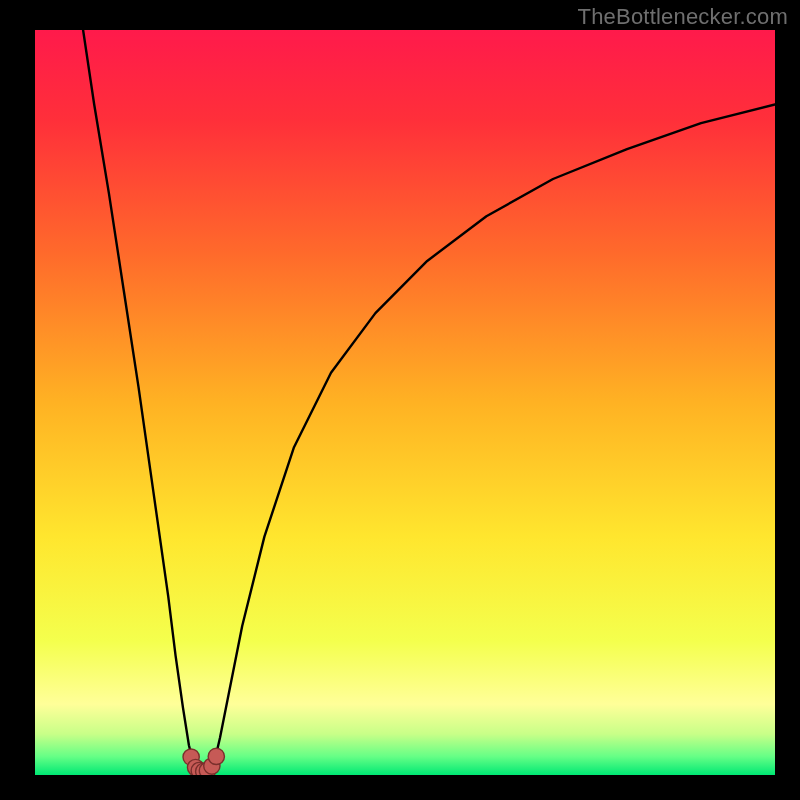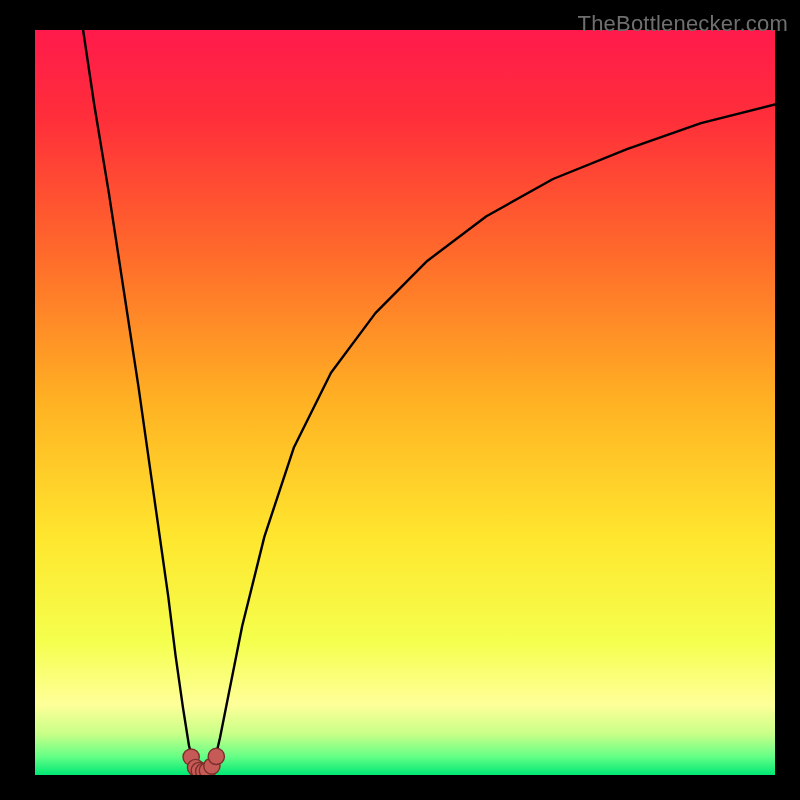--- a/index.html
+++ b/index.html
@@ -55,14 +55,14 @@
         <path d="M48.10 0.00 L59.20 74.50 L74.00 163.90 L88.80 260.75 L103.60 357.60 L118.40 461.90 L133.20 566.20 L140.60 625.80 L148.00 677.95 L153.92 715.20 L157.62 730.10 L157.62 730.10 L161.32 739.04 L165.76 741.27 L169.46 741.27 L173.90 739.04 L179.82 730.10 L179.82 730.10 L185.00 707.75 L192.40 670.50 L207.20 596.00 L229.40 506.60 L259.00 417.20 L296.00 342.70 L340.40 283.10 L392.20 230.95 L451.40 186.25 L518.00 149.00 L592.00 119.20 L666.00 93.13 L740.00 74.50 " fill="none" stroke="#000000" stroke-width="2.4" stroke-linejoin="round" stroke-linecap="round"></path>
         <circle cx="156.14" cy="727.12" r="8.14" fill="#c65a56" stroke="#7a2f2c" stroke-width="1.4"></circle>
         <circle cx="160.58" cy="737.55" r="8.14" fill="#c65a56" stroke="#7a2f2c" stroke-width="1.4"></circle>
         <circle cx="164.28" cy="740.53" r="8.14" fill="#c65a56" stroke="#7a2f2c" stroke-width="1.4"></circle>
         <circle cx="168.72" cy="741.27" r="8.14" fill="#c65a56" stroke="#7a2f2c" stroke-width="1.4"></circle>
         <circle cx="172.42" cy="740.53" r="8.14" fill="#c65a56" stroke="#7a2f2c" stroke-width="1.4"></circle>
         <circle cx="176.86" cy="736.06" r="8.14" fill="#c65a56" stroke="#7a2f2c" stroke-width="1.4"></circle>
         <circle cx="181.30" cy="726.38" r="8.14" fill="#c65a56" stroke="#7a2f2c" stroke-width="1.4"></circle>
       </svg>
     </div>
-  <div class="watermark" id="wm" style="right: 12px; top: 4px; margin-top: 7px;">TheBottlenecker.com</div>
+  <div class="watermark" id="wm" style="right: 12px; top: 4px;">TheBottlenecker.com</div>
 </div>
 
 </body></html>

